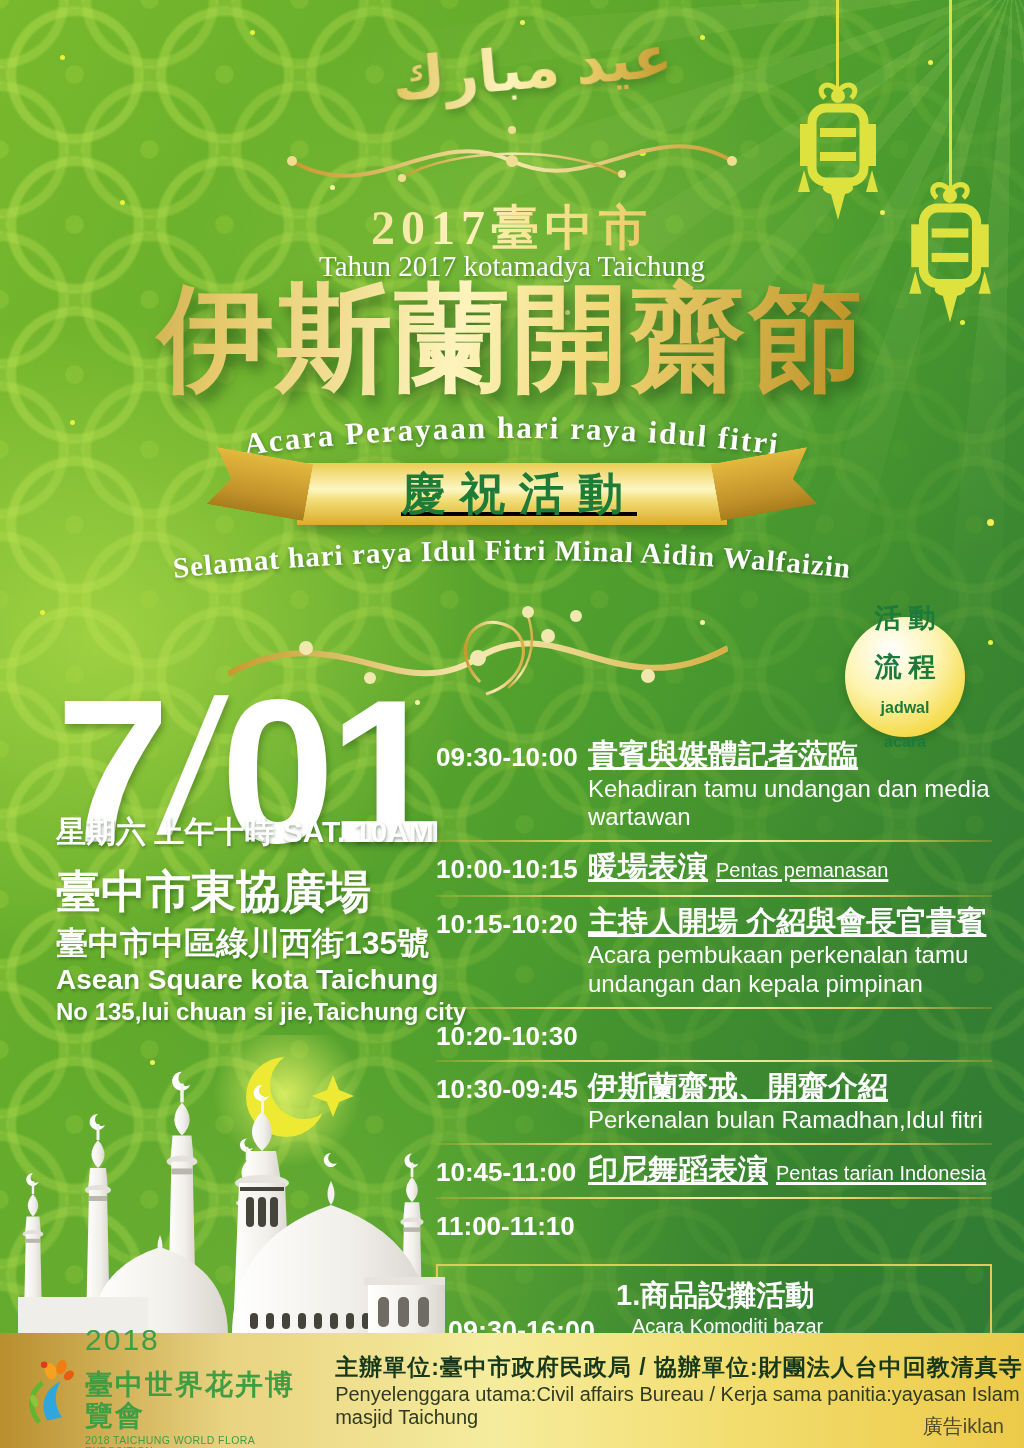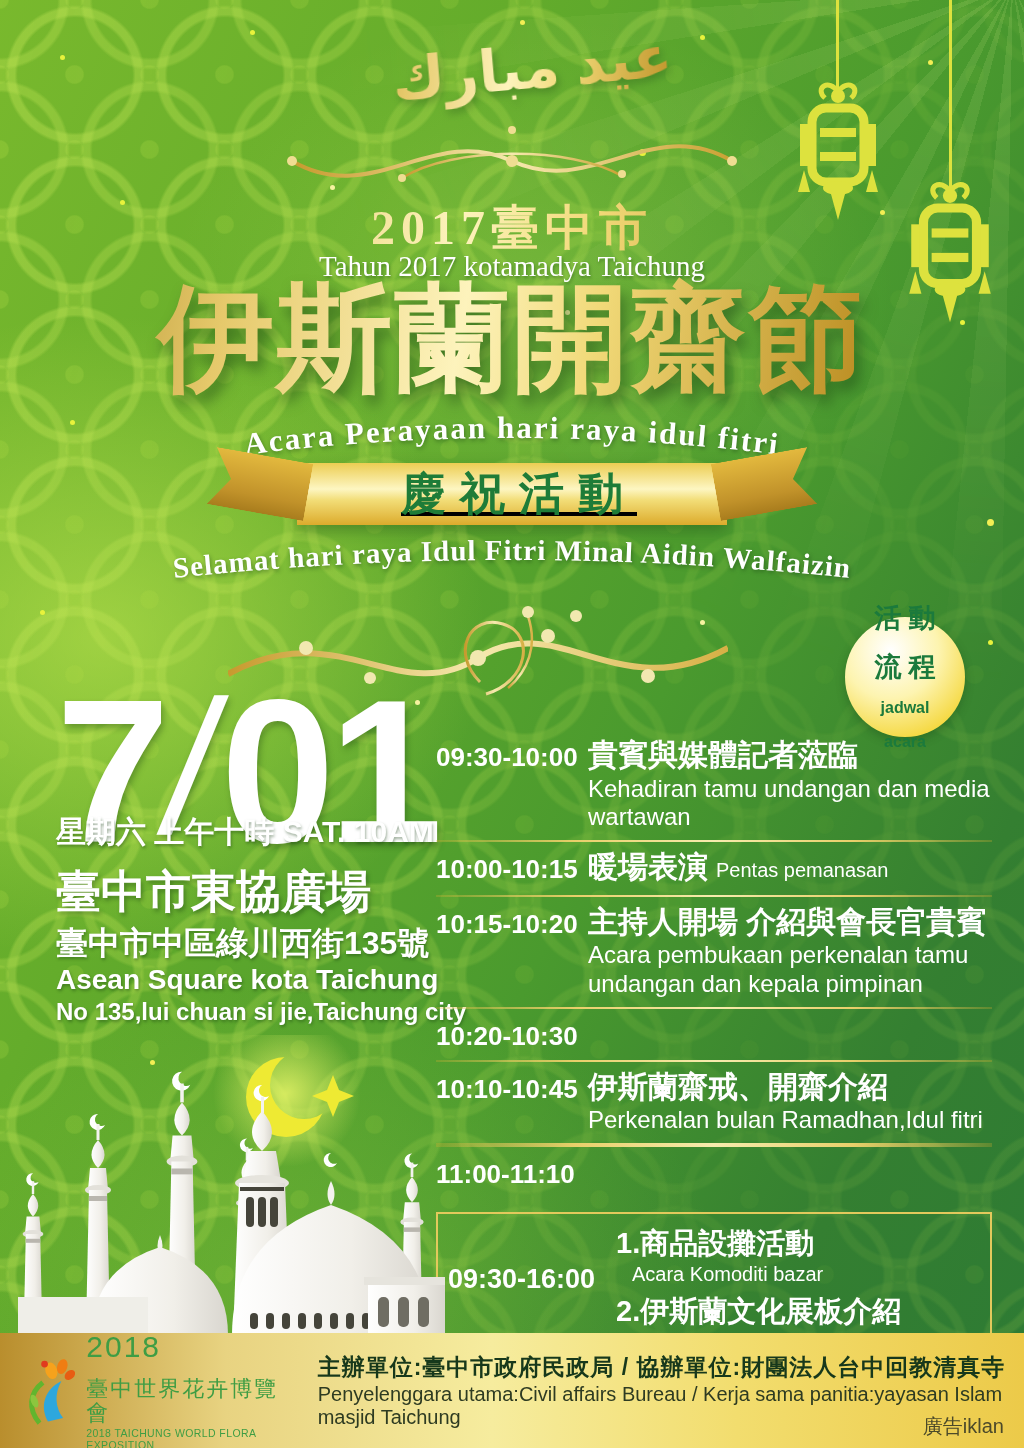--- a/index.html
+++ b/index.html
@@ -67,38 +67,38 @@
   .date-slash{font-size:190px;font-weight:200;line-height:1.05;margin:0 2px;transform:skewX(-8deg);}
   .datetime{top:812px;font-size:30px;font-weight:bold;text-shadow:1px 2px 3px rgba(20,60,15,.4);}
   .venue-zh{top:862px;font-size:45px;font-weight:900;text-shadow:2px 3px 4px rgba(20,60,15,.4);}
   .addr-zh{top:922px;font-size:32px;font-weight:bold;text-shadow:1px 2px 3px rgba(20,60,15,.4);}
   .venue-id{top:964px;font-size:28px;font-weight:bold;text-shadow:1px 2px 3px rgba(20,60,15,.4);}
   .addr-id{top:998px;font-size:24px;font-weight:bold;text-shadow:1px 2px 3px rgba(20,60,15,.4);}
   .schedule{position:absolute;left:436px;top:730px;width:556px;color:#fff;}
   .srow{display:flex;padding:8px 0;align-items:flex-start;}
   .stime{width:152px;flex-shrink:0;font-size:26px;font-weight:bold;padding-top:4px;}
   .scontent{flex:1;}
-  .stitle{font-size:30px;font-weight:bold;line-height:1.15;}
+  .stitle{font-size:30px;font-weight:bold;line-height:1.15;text-decoration:underline;}
   .sinline{font-size:20px;font-weight:normal;margin-left:8px;}
   .ssub{font-size:24px;line-height:1.2;margin-top:2px;}
   .sep{height:2px;background:linear-gradient(90deg,rgba(222,175,45,.25),#e9cf6a 25%,#f7ecae 50%,#e9cf6a 75%,rgba(222,175,45,.25));}
   .allday{margin-top:14px;border:2px solid #e3c95c;display:flex;gap:10px;padding:12px 10px;align-items:center;}
   .allday .stime{font-size:27px;width:158px;}
   .ad-zh{font-size:29px;font-weight:bold;line-height:1.2;}
   .ad-id{font-size:20px;margin:2px 0 8px 16px;}
   .ad-id:last-child{margin-bottom:0;}
   .mosque{position:absolute;left:0;top:1035px;}
   .lanterns{position:absolute;left:780px;top:0;}
   .footer{position:absolute;left:0;bottom:0;width:1024px;height:115px;
       background:linear-gradient(90deg,#b98e2d 0%,#e8d381 22%,#f6ec9e 48%,#f2dd6e 72%,#ecca49 100%);
       display:flex;align-items:center;}
   .expo{display:flex;align-items:center;margin-left:26px;gap:8px;}
   .expo-text{color:#3f9d44;line-height:1.1;}
   .expo-year{font-size:30px;letter-spacing:2px;}
-  .expo-zh{font-size:22px;font-weight:normal;letter-spacing:2px;margin-top:14px;}
+  .expo-zh{font-size:28px;font-weight:bold;letter-spacing:2px;margin-top:14px;}
   .expo-en{font-size:10.5px;margin-top:3px;letter-spacing:.4px;}
   .organizers{margin-left:28px;color:#17381b;}
   .org-zh{font-size:23px;font-weight:bold;letter-spacing:1px;}
   .org-id{font-size:20px;color:#2e3b22;}
   .ad-label{position:absolute;right:20px;bottom:8px;font-size:20px;color:#4c4a2a;}
 </style>
 </head>
 <body>
 
 <div class="bg"></div>
@@ -250,28 +250,35 @@
       </div>
   </div>
   <div class="sep"></div>
 
   <div class="srow">
     <div class="stime">10:20-10:30</div>
   </div>
   <div class="sep"></div>
 
   <div class="srow">
-    <div class="stime">10:10-10:45</div>
+    <div class="stime">10:30-09:45</div>
     <div class="scontent">
         <div class="stitle"><span>伊斯蘭齋戒、開齋介紹</span><span class="sinline"></span></div>
       <div class="ssub">Perkenalan bulan Ramadhan,Idul fitri</div>
       </div>
   </div>
   <div class="sep"></div>
 
+  <div class="srow">
+    <div class="stime">10:45-11:00</div>
+    <div class="scontent">
+        <div class="stitle"><span>印尼舞蹈表演</span><span class="sinline">Pentas tarian Indonesia</span></div>
+      <div class="ssub"></div>
+      </div>
+  </div>
   <div class="sep"></div>
 
   <div class="srow">
     <div class="stime">11:00-11:10</div>
   </div>
 
   <div class="allday">
     <div class="stime">09:30-16:00</div>
     <div class="scontent">
       <div class="ad-zh">1.商品設攤活動</div>

